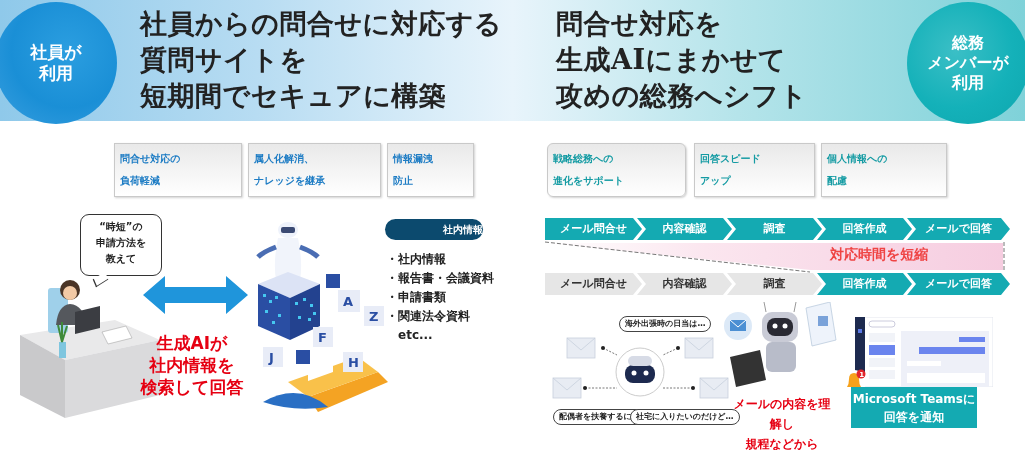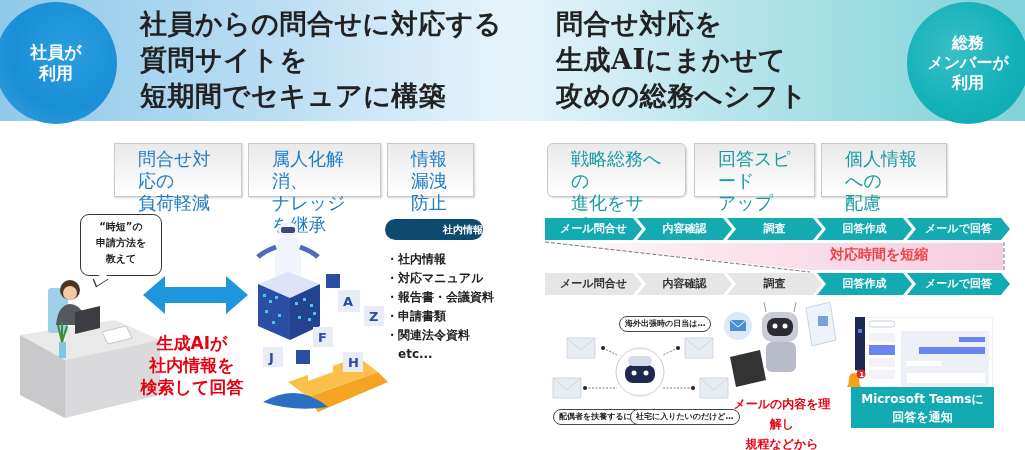--- a/index.html
+++ b/index.html
@@ -31,21 +31,21 @@
     color: #222; font-size: 27px; line-height: 36px; letter-spacing: 0.5px;
   }
   .headline-left { left: 140px; top: 6px; }
   .headline-right { left: 556px; top: 6px; }
 
   
   .feature-box {
     position: absolute; top: 143px; height: 54px;
     background: linear-gradient(180deg, #e9e9e9 0%, #ffffff 100%);
     border: 1px solid #c9c9c9; box-shadow: 1px 1px 2px rgba(0,0,0,0.18);
-    font-weight: normal; font-size: 18px; line-height: 22px; padding: 4px 23px;
+    font-weight: bold; font-size: 10px; line-height: 22px; padding: 4px 5px;
     white-space: pre-line;
   }
   .feature-box.blue { color: #1d7cc4; }
   .feature-box.teal { color: #149ba3; }
 
   
   .speech-bubble {
     position: absolute; left: 80px; top: 214px; width: 82px; height: 62px;
     border: 1.5px solid #333; border-radius: 9px; background: #fff;
     font-size: 10px; font-weight: bold; text-align: center; line-height: 16px;
@@ -102,21 +102,21 @@
     position: absolute; height: 16px; border: 1.2px solid #444; border-radius: 9px; background: #fff;
     font-size: 8px; font-weight: bold; color: #222; line-height: 14px; padding: 0 5px; white-space: nowrap; text-align: right;
   }
   .robot-laptop { position: absolute; left: 720px; top: 302px; width: 120px; height: 90px; }
   .red-caption-small {
     position: absolute; left: 728px; top: 394px; width: 108px; text-align: center;
     color: #e60012; font-weight: bold; font-size: 12px; line-height: 20px; white-space: pre-line;
   }
   .teams-window { position: absolute; left: 855px; top: 317px; width: 138px; height: 70px; }
   .teams-banner {
-    position: absolute; left: 851px; top: 387px; width: 143px; height: 41px;
+    position: absolute; left: 851px; top: 387px; width: 126px; height: 41px;
     background: #14aab2; color: #fff; font-weight: bold; text-align: center;
     font-size: 12px; line-height: 18px; padding-top: 3px; white-space: pre-line;
   }
   .bell { position: absolute; left: 841px; top: 368px; width: 26px; height: 26px; }
 </style>
 </head>
 <body>
 
 <div class="header-band"></div>
 
@@ -222,21 +222,20 @@
       <text x="121" y="99">Z</text>
   </g>
   <rect x="78" y="52" width="14" height="14" fill="#2a4ea3"></rect>
   <rect x="48" y="128" width="14" height="14" fill="#2a4ea3"></rect>
   <path d="M15,180 Q50,160 80,185 Q45,190 15,180 Z" fill="#2a6fc4"></path>
 </svg>
 
 <div class="info-pill">社内情報</div>
 <ul class="info-list">
   <li>・社内情報</li>
-  <li>・対応マニュアル</li>
   <li>・報告書・会議資料</li>
   <li>・申請書類</li>
   <li>・関連法令資料</li>
   <li class="etc">etc...</li>
 </ul>
 
 <div class="shorten-band"></div>
 <svg class="dash-line" viewBox="0 0 462 34">
   <line x1="0" y1="2" x2="265" y2="32" stroke="#777" stroke-width="1" stroke-dasharray="4,2"></line>
   <line x1="459" y1="2" x2="459" y2="32" stroke="#777" stroke-width="1" stroke-dasharray="4,2"></line>

